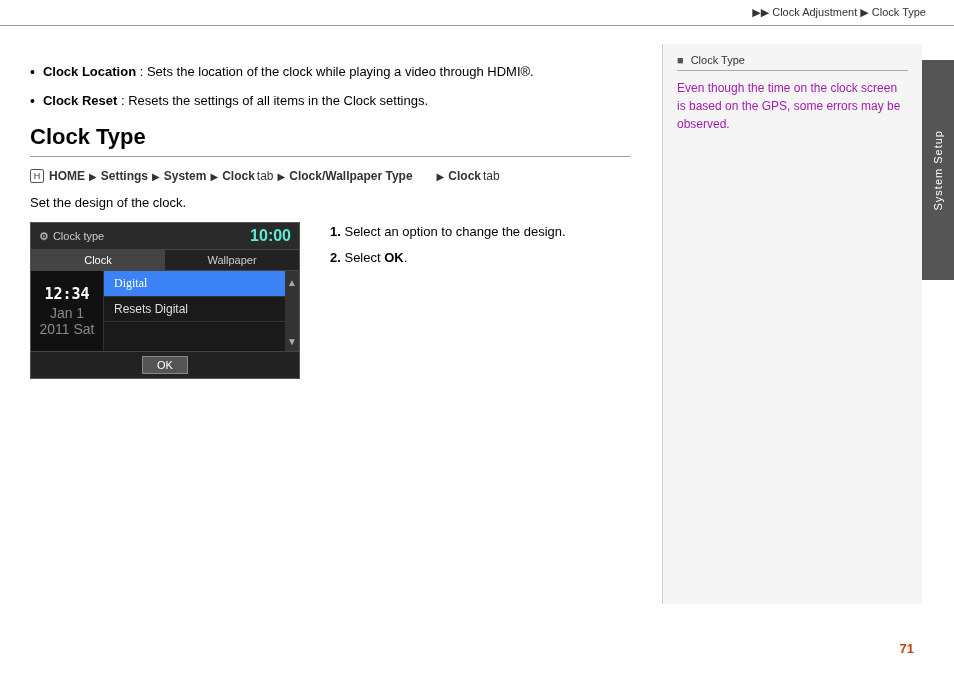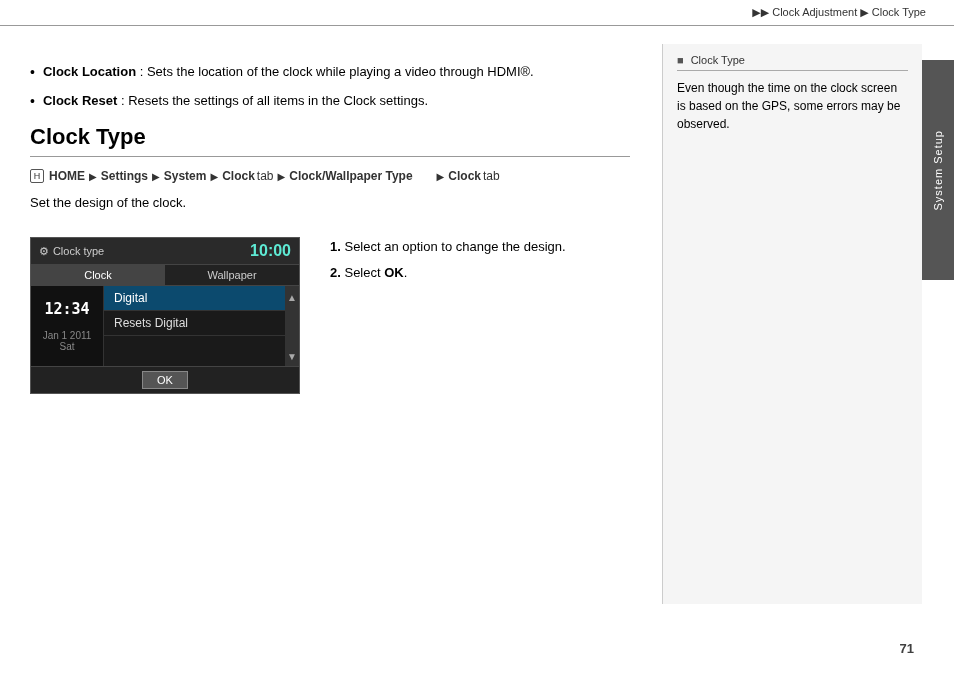--- a/index.html
+++ b/index.html
@@ -64,21 +64,21 @@
       color: #333;
       border-bottom: 1px solid #aaa;
       padding-bottom: 4px;
       margin-bottom: 8px;
       display: flex;
       align-items: center;
       gap: 4px;
     }
     .right-panel-text {
       font-size: 12px;
-      color: #000000;
+      color: #a21caf;
       line-height: 1.5;
     }
 
     
     .main-content {
       position: absolute;
       left: 0;
       top: 44px;
       width: 660px;
       padding: 18px 30px 18px 30px;
@@ -139,21 +139,21 @@
     .nav-path b {
       font-weight: bold;
     }
     .nav-arrow {
       margin: 0 2px;
       font-size: 10px;
     }
 
     .set-design-text {
       font-size: 13px;
-      margin-bottom: 27px;
+      margin-bottom: 12px;
     }
 
     
     .clock-ui {
       width: 270px;
       background: #1a1a1a;
       border: 1px solid #555;
       margin-bottom: 8px;
       position: relative;
     }
@@ -221,22 +221,23 @@
       font-size: 9px;
     }
     .clock-option {
       padding: 5px 10px;
       font-size: 12px;
       color: #ddd;
       cursor: pointer;
       border-bottom: 1px solid #333;
     }
     .clock-option.selected {
-      background: #0c4a6e;
+      background: #3b82f6;
       color: #fff;
+      font-family: Liberation Serif, serif;
     }
 
     .clock-options-area {
       position: relative;
     }
 
     .clock-ok-bar {
       background: #222;
       display: flex;
       justify-content: center;
@@ -264,21 +265,21 @@
       font-weight: bold;
     }
 
     
     .page-number {
       position: absolute;
       bottom: 18px;
       right: 40px;
       font-size: 13px;
       font-weight: bold;
-      color: #404040;
+      color: #c2410c;
     }
 
     
     .screenshot-steps {
       display: flex;
       align-items: flex-start;
       gap: 16px;
     }
 
     .chevron-up::before { content: "▲"; font-size: 10px; color: #aaa; }
@@ -363,21 +364,21 @@
       <div class="clock-tabs">
         <div class="clock-tab active">Clock</div>
         <div class="clock-tab">Wallpaper</div>
       </div>
 
       <div class="clock-body">
 
         <div class="clock-left">
           <div class="clock-display">
             <div class="clock-display-time">12:34</div>
-            <div class="clock-display-date" style="font-size:10px; color:#888; margin-top:12px;">Jan 1 2011 Sat</div>
+            <div class="clock-display-date" style="font-size:14px; color:#888; margin-top:2px;">Jan 1 2011 Sat</div>
           </div>
         </div>
 
         <div class="clock-options-area" style="flex:1; position:relative;">
           <div class="clock-option selected">Digital</div>
           <div class="clock-option">Resets Digital</div>
 
           <div style="position:absolute; right:0; top:0; bottom:0; width:14px; background:#333; display:flex; flex-direction:column; justify-content:space-between; align-items:center; padding:3px 0;">
             <span class="chevron-up"></span>
             <span class="chevron-down"></span>

